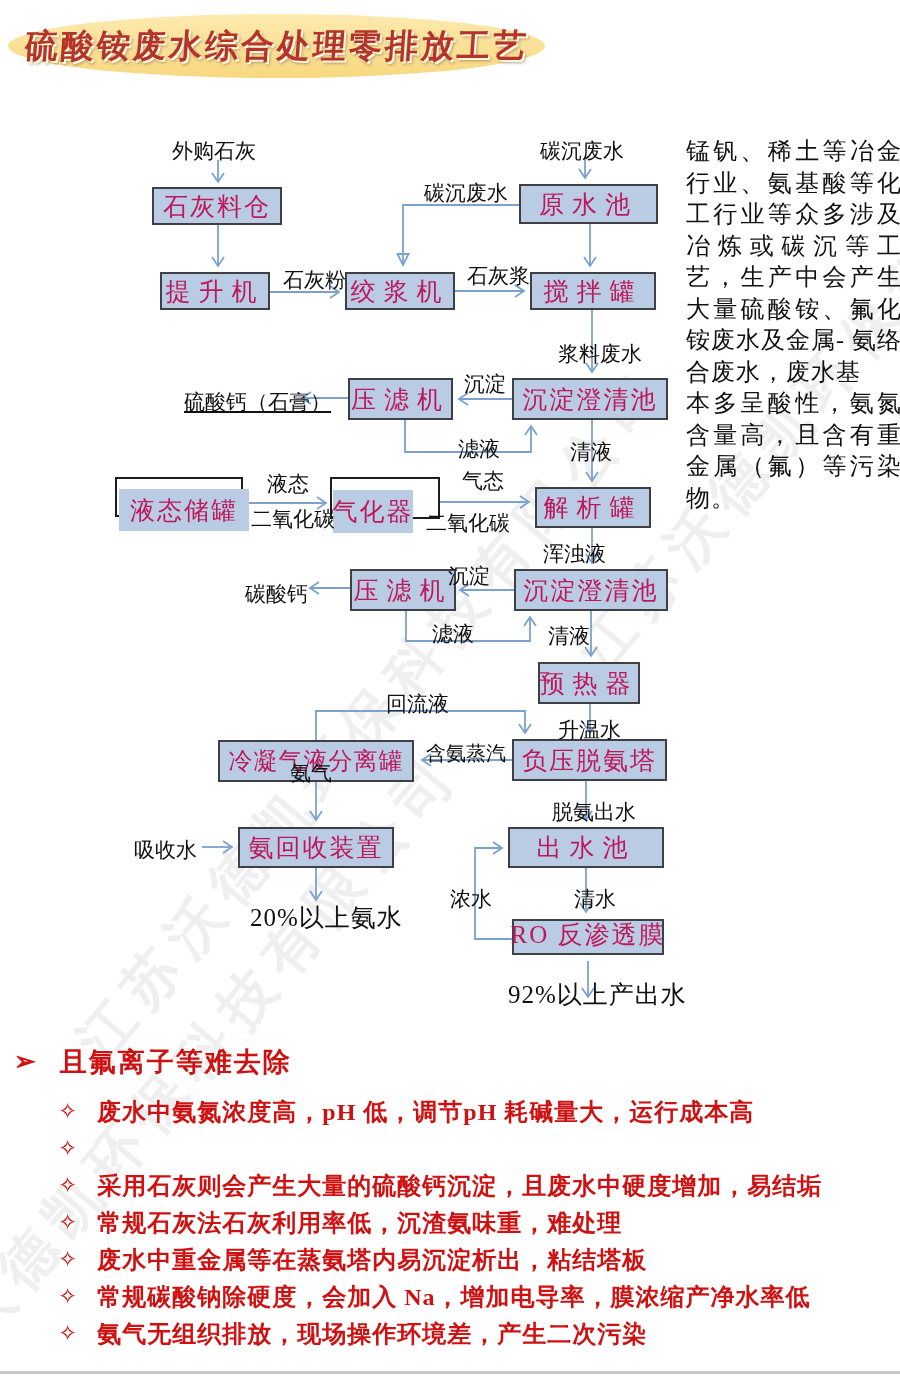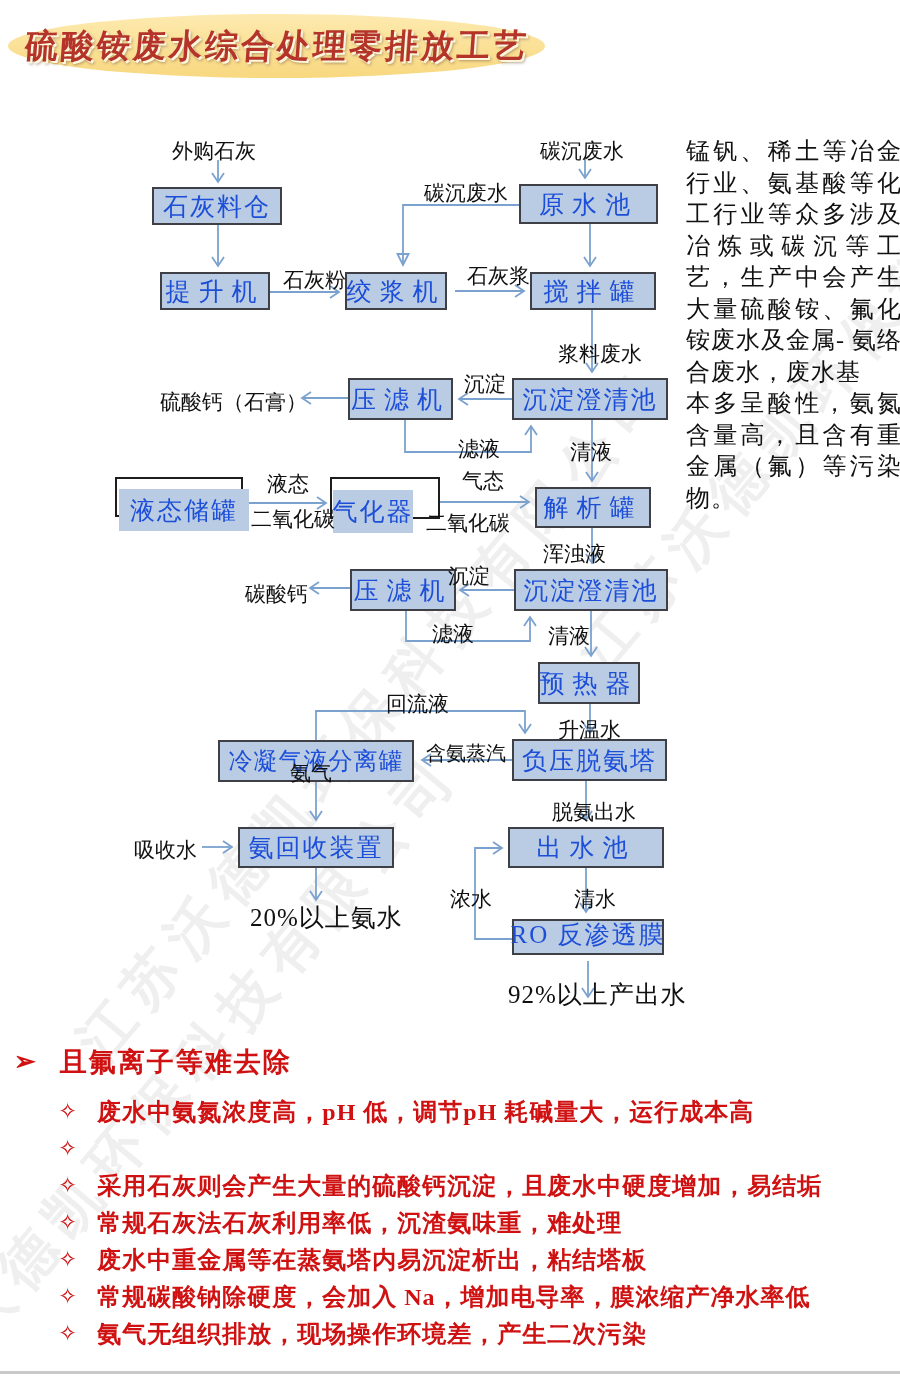--- a/index.html
+++ b/index.html
@@ -12,21 +12,21 @@
   .banner{position:absolute;left:8px;top:14px;width:537px;height:64px;z-index:2;
           background:linear-gradient(180deg,#fdeab0 0%,#fbe29a 45%,#f8d87f 100%);
           border-radius:50%;display:flex;align-items:center;justify-content:center;}
   .banner-title{font-size:33px;font-weight:bold;letter-spacing:3px;color:#b5342a;white-space:nowrap;
           text-shadow:2px 2px 0 #fdf6dd,3px 3px 3px rgba(120,90,60,.55);transform:skewX(-4deg);}
   
   .edges{position:absolute;left:0;top:0;z-index:1;}
   .edges path{stroke:#7ba2cf;stroke-width:1.8;fill:none;}
   .node{position:absolute;z-index:2;box-sizing:border-box;background:#b9cce4;border:2px solid #3f3f46;
         display:flex;align-items:center;justify-content:center;font-size:25px;letter-spacing:2px;
-        color:#1d4ed8;white-space:nowrap;}
+        color:#be185d;white-space:nowrap;}
   .node.n3{letter-spacing:8px;text-align:center;}
   .node.plain{border:none;z-index:3;}
   .whitebox{position:absolute;z-index:2;box-sizing:border-box;background:#fff;border:2px solid #1d1d1d;}
   .flabel{position:absolute;z-index:4;font-size:21px;white-space:nowrap;color:#101010;}
   .flabel.big{font-size:25px;letter-spacing:1px;}
   .flabel.small{font-size:20px;}
   
   .note{position:absolute;z-index:2;left:686px;top:136px;width:216px;font-size:24px;line-height:31.5px;
         text-align:justify;white-space:pre-wrap;letter-spacing:1px;color:#111;}
   
@@ -89,21 +89,21 @@
     <path d="M316,868 V900" marker-end="url(#ao)"></path>
     <path d="M586,781 V820" marker-end="url(#ao)"></path>
     <path d="M586,868 V912" marker-end="url(#ao)"></path>
     <path d="M512,939 H475 V848 H502" marker-end="url(#ao)"></path>
     <path d="M588,961 V997" marker-end="url(#ao)"></path>
   </svg>
 
   <div class="node" style="left:152px;top:187px;width:130px;height:38px;">石灰料仓</div>
   <div class="node n3" style="left:519px;top:184px;width:139px;height:40px;">原水池</div>
   <div class="node n3" style="left:160px;top:272px;width:110px;height:38px;">提升机</div>
-  <div class="node n3" style="left:345px;top:272px;width:102px;height:38px;">绞浆机</div>
+  <div class="node n3" style="left:345px;top:272px;width:110px;height:38px;">绞浆机</div>
   <div class="node n3" style="left:530px;top:272px;width:126px;height:38px;">搅拌罐</div>
   <div class="node" style="left:512px;top:378px;width:156px;height:42px;">沉淀澄清池</div>
   <div class="node n3" style="left:348px;top:378px;width:105px;height:42px;">压滤机</div>
   <div class="whitebox" style="left:115px;top:477px;width:128px;height:40px;"></div>
   <div class="node plain" style="left:119px;top:489px;width:130px;height:42px;">液态储罐</div>
   <div class="whitebox" style="left:330px;top:477px;width:110px;height:42px;"></div>
   <div class="node plain" style="left:333px;top:490px;width:80px;height:43px;">气化器</div>
   <div class="node n3" style="left:535px;top:487px;width:116px;height:41px;">解析罐</div>
   <div class="node" style="left:514px;top:569px;width:154px;height:42px;">沉淀澄清池</div>
   <div class="node n3" style="left:350px;top:569px;width:106px;height:42px;">压滤机</div>
@@ -116,21 +116,21 @@
 
   <div class="flabel" style="left:172px;top:137px;">外购石灰</div>
   <div class="flabel" style="left:540px;top:137px;">碳沉废水</div>
   <div class="flabel" style="left:424px;top:179px;">碳沉废水</div>
   <div class="flabel" style="left:283px;top:266px;">石灰粉</div>
   <div class="flabel" style="left:467px;top:262px;">石灰浆</div>
   <div class="flabel" style="left:558px;top:340px;">浆料废水</div>
   <div class="flabel" style="left:464px;top:370px;">沉淀</div>
   <div class="flabel" style="left:458px;top:435px;">滤液</div>
   <div class="flabel" style="left:570px;top:438px;">清液</div>
-  <div class="flabel" style="left:160px;top:388px;">硫酸钙（石膏）</div>
+  <div class="flabel" style="left:184px;top:388px;text-decoration:underline;">硫酸钙（石膏）</div>
   <div class="flabel" style="left:267px;top:470px;">液态</div>
   <div class="flabel" style="left:251px;top:505px;">二氧化碳</div>
   <div class="flabel" style="left:462px;top:467px;">气态</div>
   <div class="flabel" style="left:426px;top:509px;">二氧化碳</div>
   <div class="flabel" style="left:543px;top:540px;">浑浊液</div>
   <div class="flabel" style="left:448px;top:562px;">沉淀</div>
   <div class="flabel" style="left:432px;top:620px;">滤液</div>
   <div class="flabel" style="left:548px;top:622px;">清液</div>
   <div class="flabel" style="left:245px;top:580px;">碳酸钙</div>
   <div class="flabel" style="left:386px;top:690px;">回流液</div>

